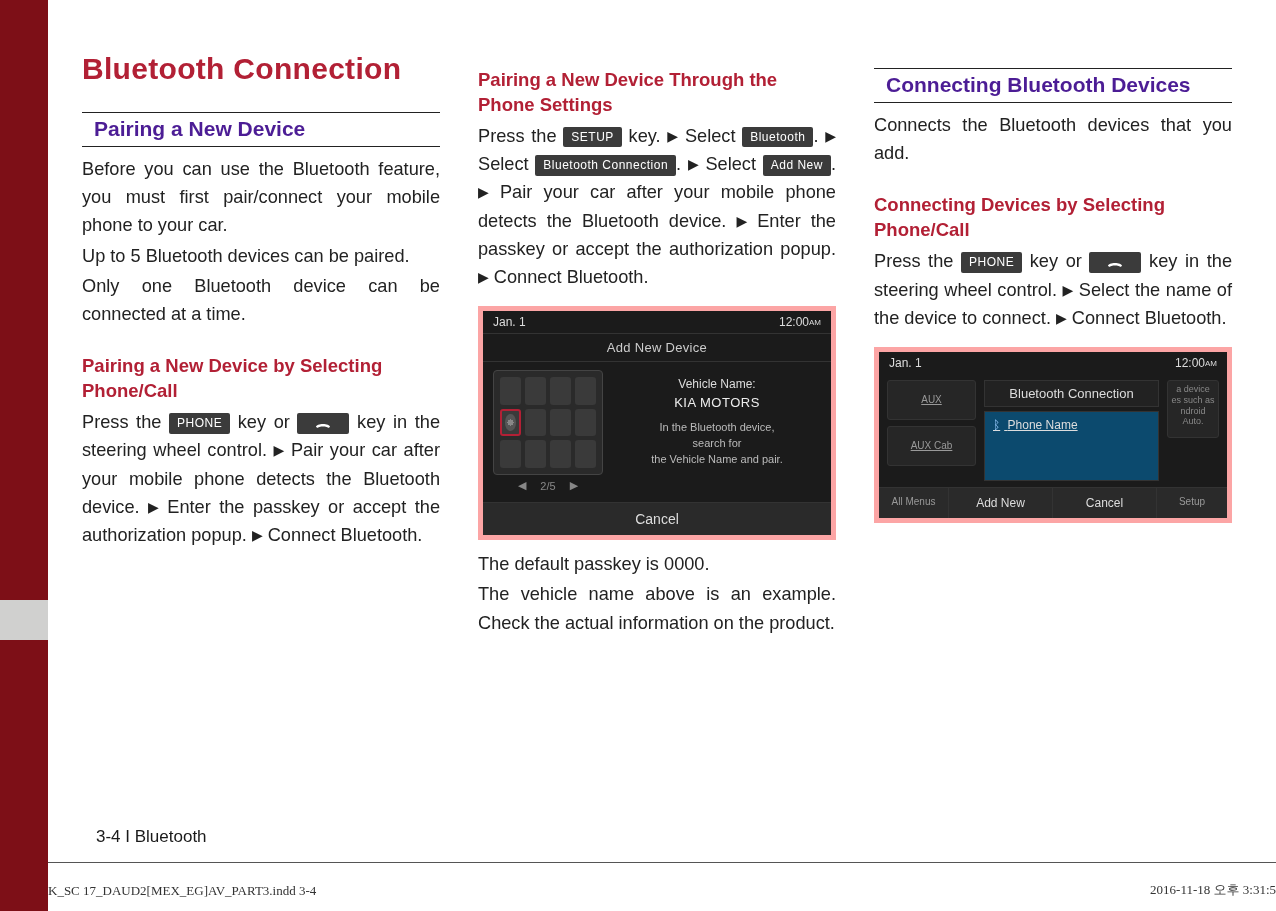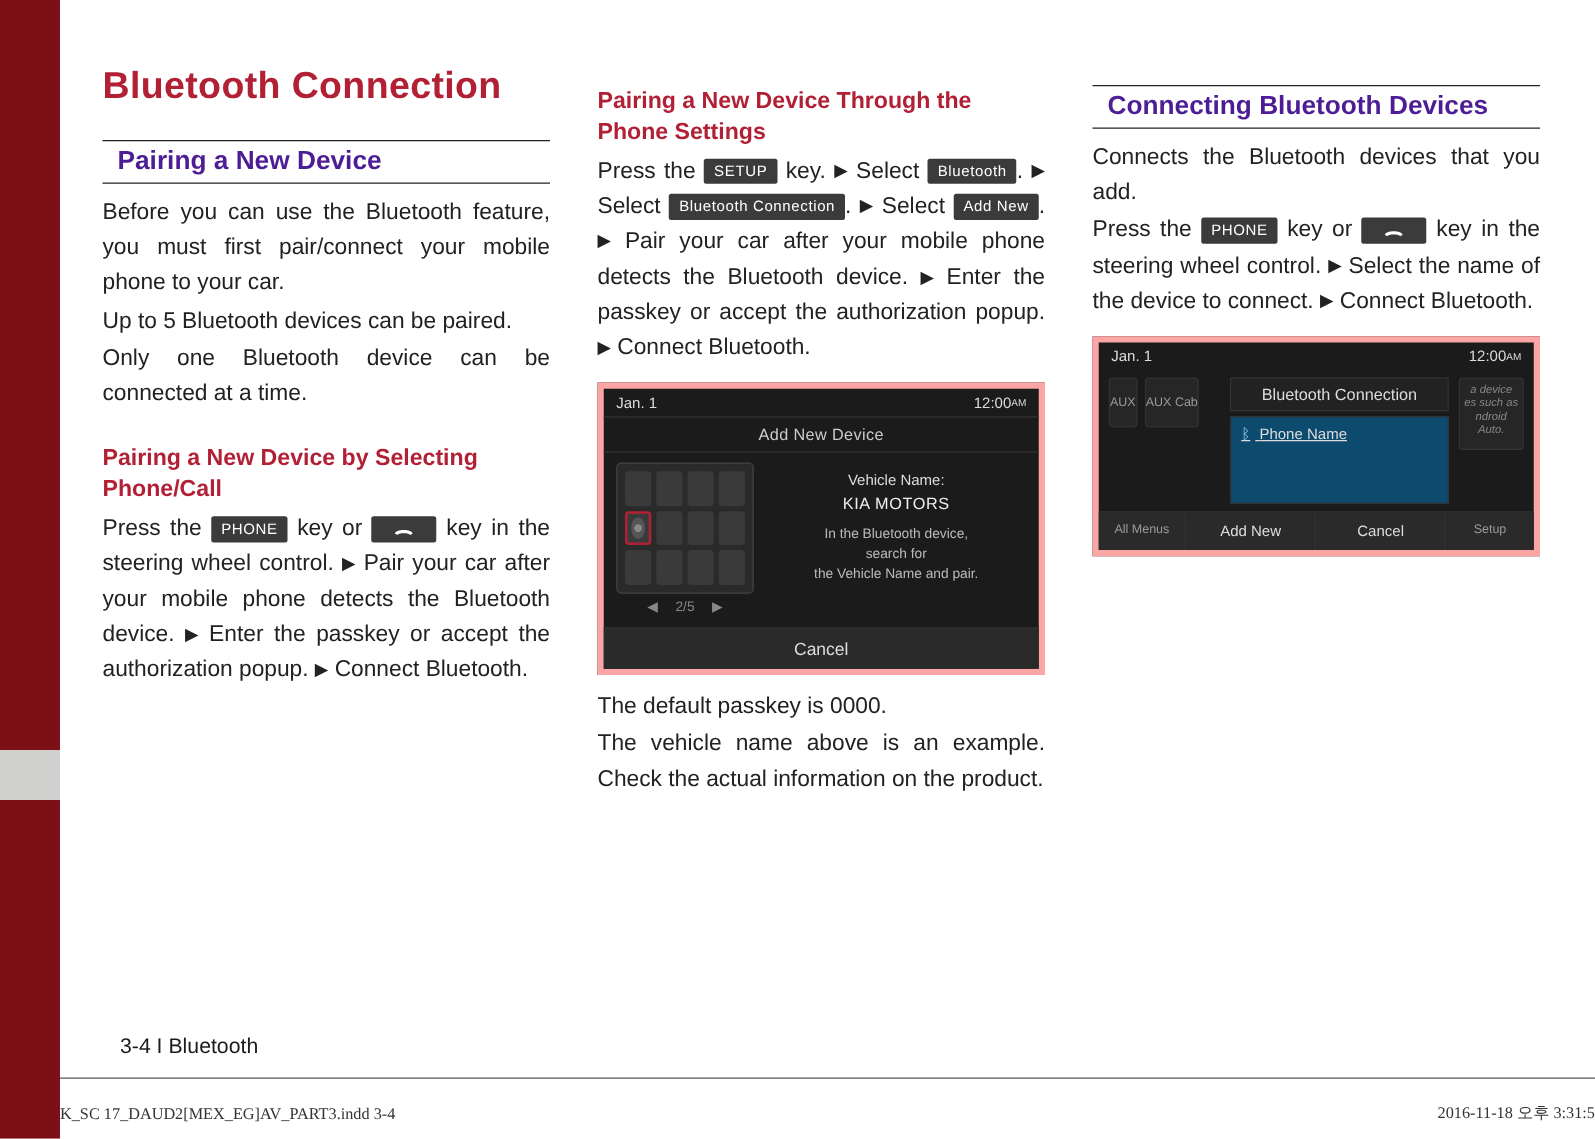--- a/index.html
+++ b/index.html
@@ -173,42 +173,42 @@
     padding:8px 0;
     color:#ddd;
     font-size:14px;
     background:#2a2a2a;
   }
   
   .shot2-row {
     display:flex; padding:6px 8px; gap:8px; align-items:stretch;
   }
   .shot2-left {
-    width:89px; display:flex; flex-direction:row; gap:6px;
-    font-size:10px; color:#999;
+    width:89px; display:flex; flex-direction:column; gap:6px;
+    font-size:10px; color:#999;text-decoration:underline;
   }
   .shot2-left .cell{
     background:#262626; border:1px solid #333; border-radius:3px;
     height:40px; display:flex; align-items:center; justify-content:center;
     text-align:center;
   }
   .shot2-center{
     flex:1; display:flex; flex-direction:column; gap:4px;
   }
   .shot2-panel-title{
     text-align:center; border:1px solid #333; background:#222;
     padding:5px 0; font-size:13px; color:#ddd;
   }
   .shot2-list{
     border:1px solid #333; background:#0c4a6e; padding:6px 8px;
     font-size:12px; color:#ddd; min-height:70px;text-decoration:underline;
   }
   .shot2-right{
     width:52px; display:flex; flex-direction:column; gap:6px;
-    font-size:9px; color:#888; text-align:center;font-style:italic;
+    font-size:9px; color:#888; text-align:center;
   }
   .shot2-right .ric{
     background:#262626; border:1px solid #333; border-radius:3px;
     height:58px; padding:3px; line-height:1.2;
   }
   .shot2-bottom{
     display:flex; border-top:1px solid #333;
   }
   .shot2-bottom .btn{
     flex:1; text-align:center; padding:8px 0; font-size:12px;
@@ -317,20 +317,21 @@
       <p class="body">The default passkey is 0000.</p>
       <p class="body">The vehicle name above is an example. Check the actual information on the product.</p>
     </div>
 
     <div class="col col3">
       <div class="section-head" style="margin-top:16px;">
         <span class="txt">Connecting Bluetooth Devices</span>
       </div>
       <p class="body">Connects the Bluetooth devices that you add.</p>
 
+      <h3 class="sub">Connecting Devices by Selecting Phone/Call</h3>
       <p class="body">
         <span>Press the </span><span class="key">PHONE</span><span> key or </span><span class="key phone-icon"><svg width="18" height="10" viewBox="0 0 18 10">
               <path d="M2 8 C2 4 16 4 16 8 L14 9 C14 7 4 7 4 9 Z" fill="#fff"></path>
             </svg></span><span> key in the steering wheel control. </span><span class="tri">▶</span><span> Select the name of the device to connect. </span><span class="tri">▶</span><span> Connect Bluetooth.</span>
       </p>
 
       <div class="shot">
         <div class="shot-top">
           <span>Jan. 1</span>
           <span class="time"><span>12:00</span><sub>AM</sub></span>

